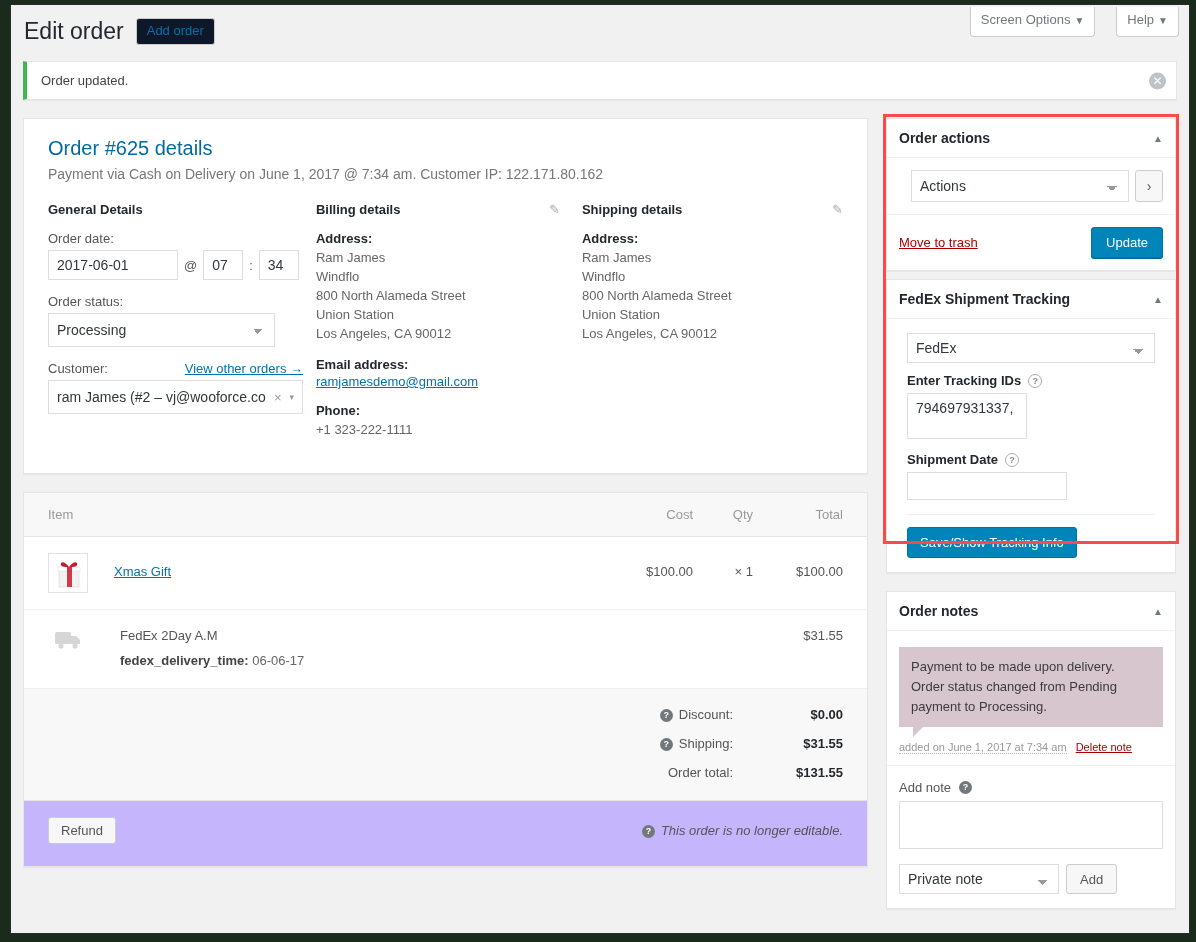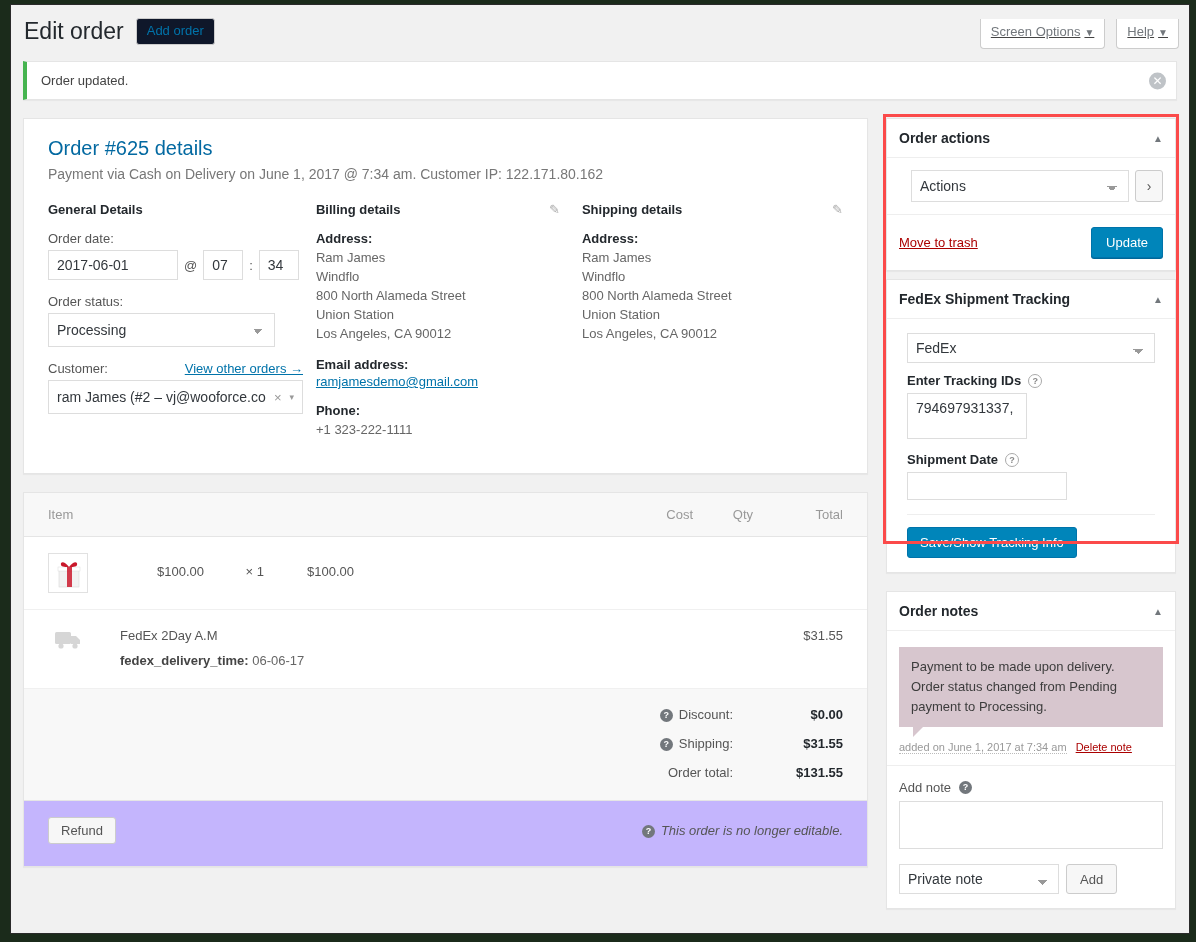--- a/index.html
+++ b/index.html
@@ -15,21 +15,21 @@
   .screen {
     position:absolute;
     left:10px; top:4px;
     width:1180px; height:930px;
     background:#f1f1f1;
     border:1px solid #2a2a2a;
     overflow:hidden;
   }
   
   .topbar { position:relative; height:52px; }
-  .screen-meta { position:absolute; right:10px; top:14px; display:flex; gap:11px;text-decoration:underline; }
+  .screen-meta { position:absolute; right:10px; top:2px; display:flex; gap:21px; }
   .meta-btn {
     background:#fff; border:1px solid #ccc; border-top:none;
     border-radius:0 0 4px 4px;
     padding:5px 10px 7px 10px;
     font-size:13px; color:#72777c;
     line-height:16px; cursor:pointer;
   }
   .meta-btn .caret { font-size:10px; margin-left:4px; color:#72777c; }
   .page-title-row {
     position:absolute; left:13px; top:12px;
@@ -367,20 +367,23 @@
           <div class="thumb">
             <svg class="gift" viewBox="0 0 26 28">
               <rect x="3" y="9" width="20" height="18" fill="#f2f2f2" stroke="#d8d8d8" stroke-width="0.6"></rect>
               <rect x="11" y="9" width="5" height="18" fill="#fafafa"></rect>
               <rect x="2" y="7" width="22" height="4" fill="#ffffff" stroke="#dcdcdc" stroke-width="0.5"></rect>
               <rect x="11" y="7" width="5" height="20" fill="#c9182b" opacity="0.85"></rect>
               <path d="M13 7 C9 1, 4 1, 5 5 C5.6 7, 10 7, 13 7 Z" fill="#c9182b"></path>
               <path d="M13 7 C17 1, 22 1, 21 5 C20.4 7, 16 7, 13 7 Z" fill="#c9182b"></path>
             </svg>
           </div>
+          <div class="item-name">
+            <a class="link">Xmas Gift</a>
+          </div>
           <div class="num-cell c-cost">$100.00</div>
           <div class="num-cell c-qty">× 1</div>
           <div class="num-cell c-total">$100.00</div>
         </div>
 
         <div class="shipping-row">
           <svg class="truck" viewBox="0 0 28 22">
             <rect x="1" y="4" width="16" height="12" rx="1.5" fill="#d6d6d6"></rect>
             <path d="M17 8 h5 l4 4 v4 h-9 z" fill="#d6d6d6"></path>
             <circle cx="7" cy="18" r="2.6" fill="#d6d6d6"></circle>

